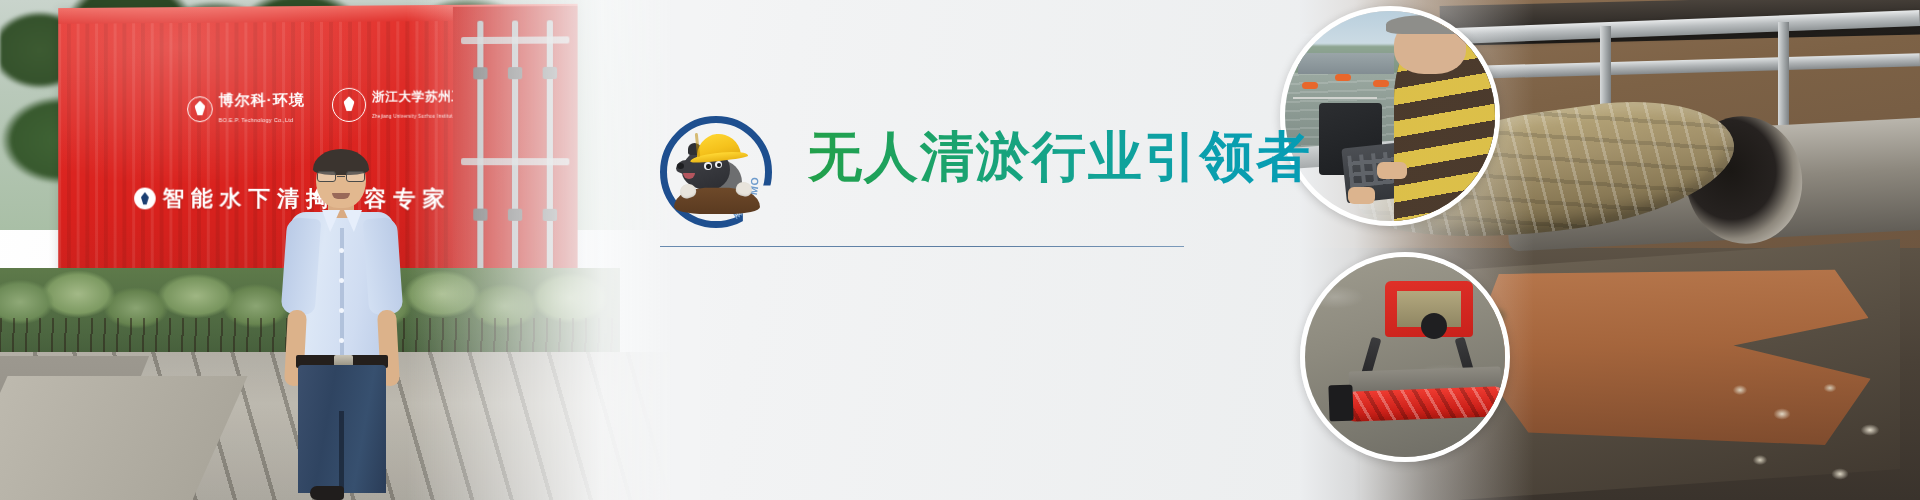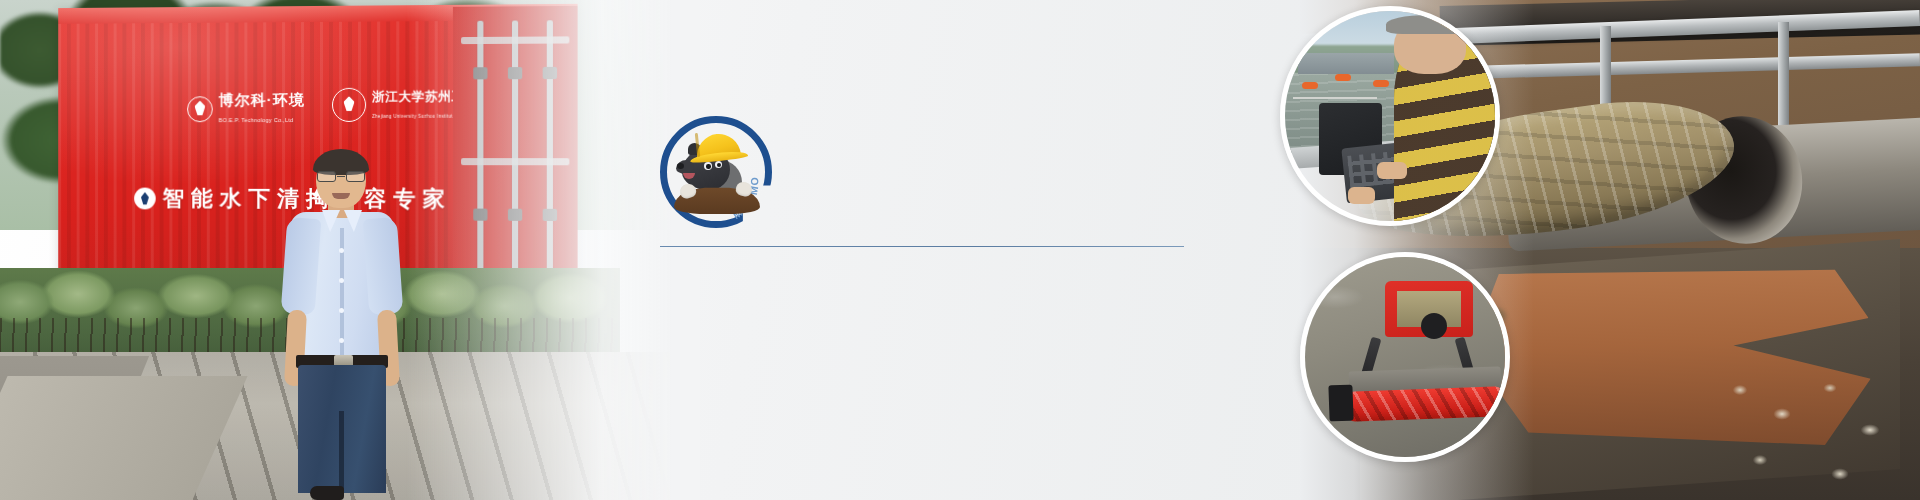--- a/index.html
+++ b/index.html
@@ -771,16 +771,17 @@
         <div class="mole-eye"></div>
         <div class="mole-eye2"></div>
         <div class="helmet"></div>
         <div class="helmet-rib"></div>
         <div class="mole-mound"></div>
         <div class="paw l"></div>
         <div class="paw r"></div>
       </div>
     </div>
 
+    <div class="headline">无人清淤行业引领者</div>
     <div class="divider"></div>
   </div>
 
 </div>
 
 </body></html>

